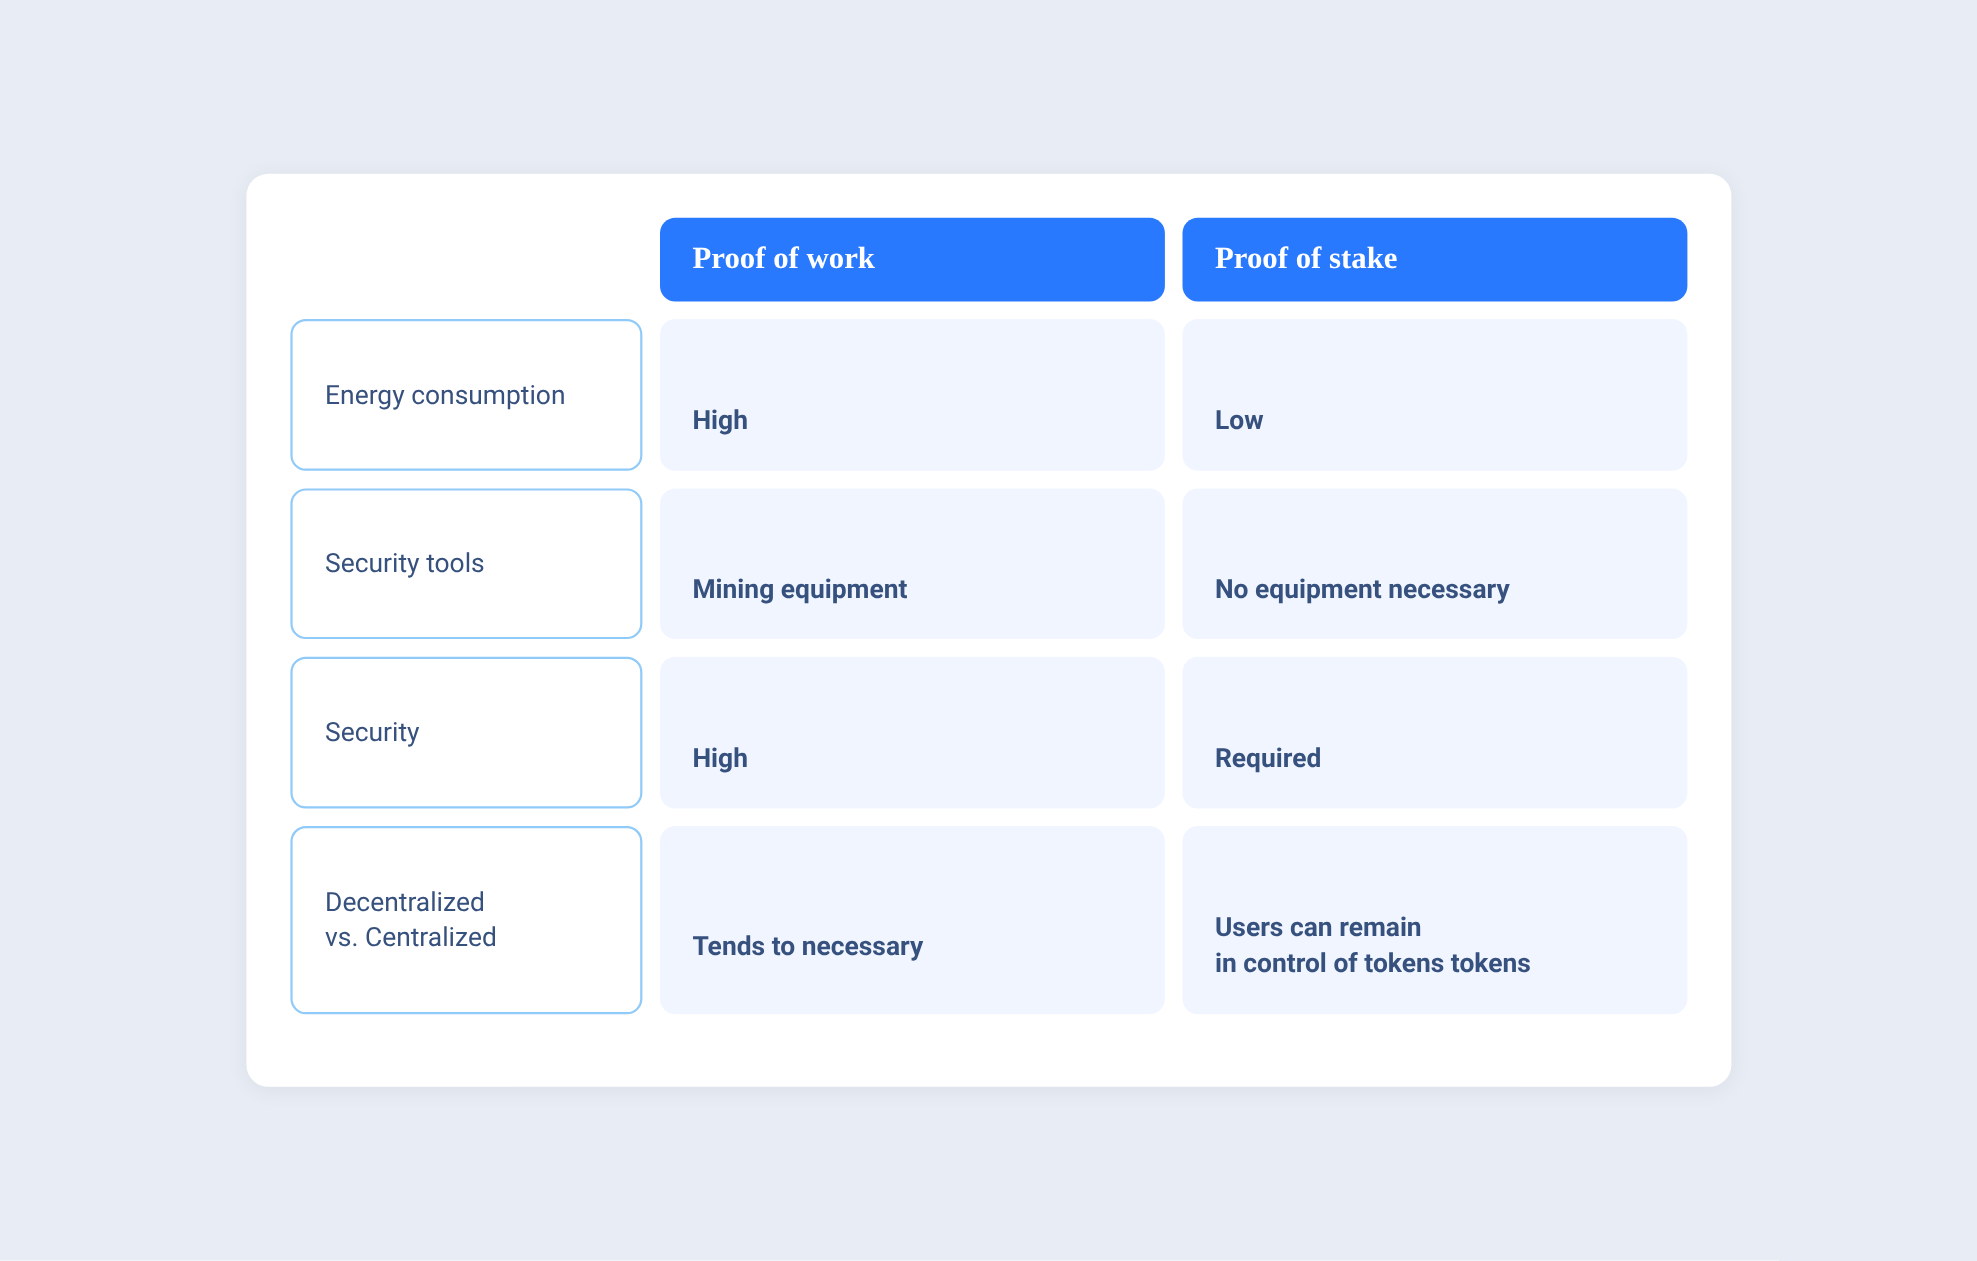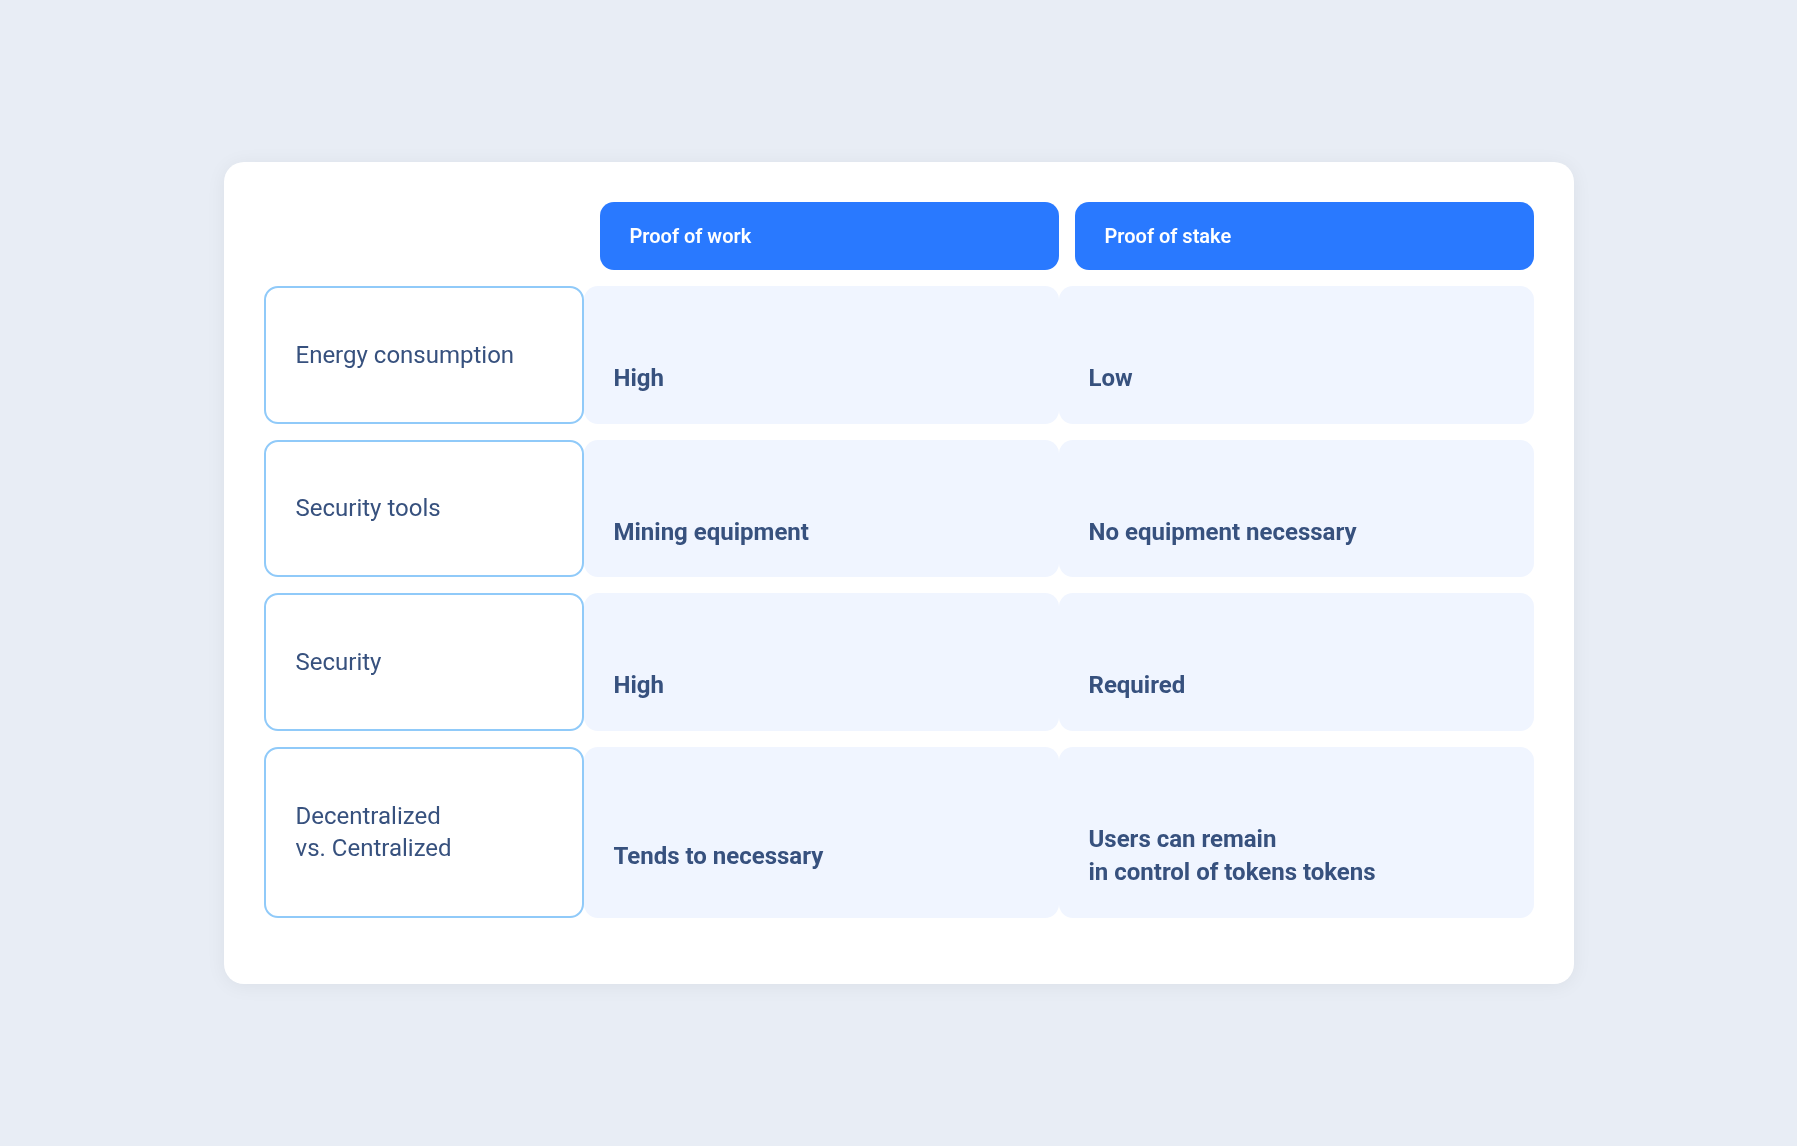--- a/index.html
+++ b/index.html
@@ -46,28 +46,30 @@
       border-radius: 14px;
       padding: 22px 30px;
       text-align: left;
     }
 
     .header-cell-blue {
       background: #2979FF;
     }
 
     .header-cell-label {
-      font-size: 20px;
+      font-size: 28px;
       font-weight: 600;
       color: #ffffff;
+      font-family: Liberation Serif, serif;
     }
 
     .data-row {
       display: grid;
       grid-template-columns: 320px 1fr 1fr;
+      gap: 16px;
       margin-bottom: 16px;
     }
 
     .row-label-cell {
       border: 2px solid #90CAF9;
       border-radius: 14px;
       padding: 28px 30px;
       display: flex;
       align-items: center;
       background: #fff;

